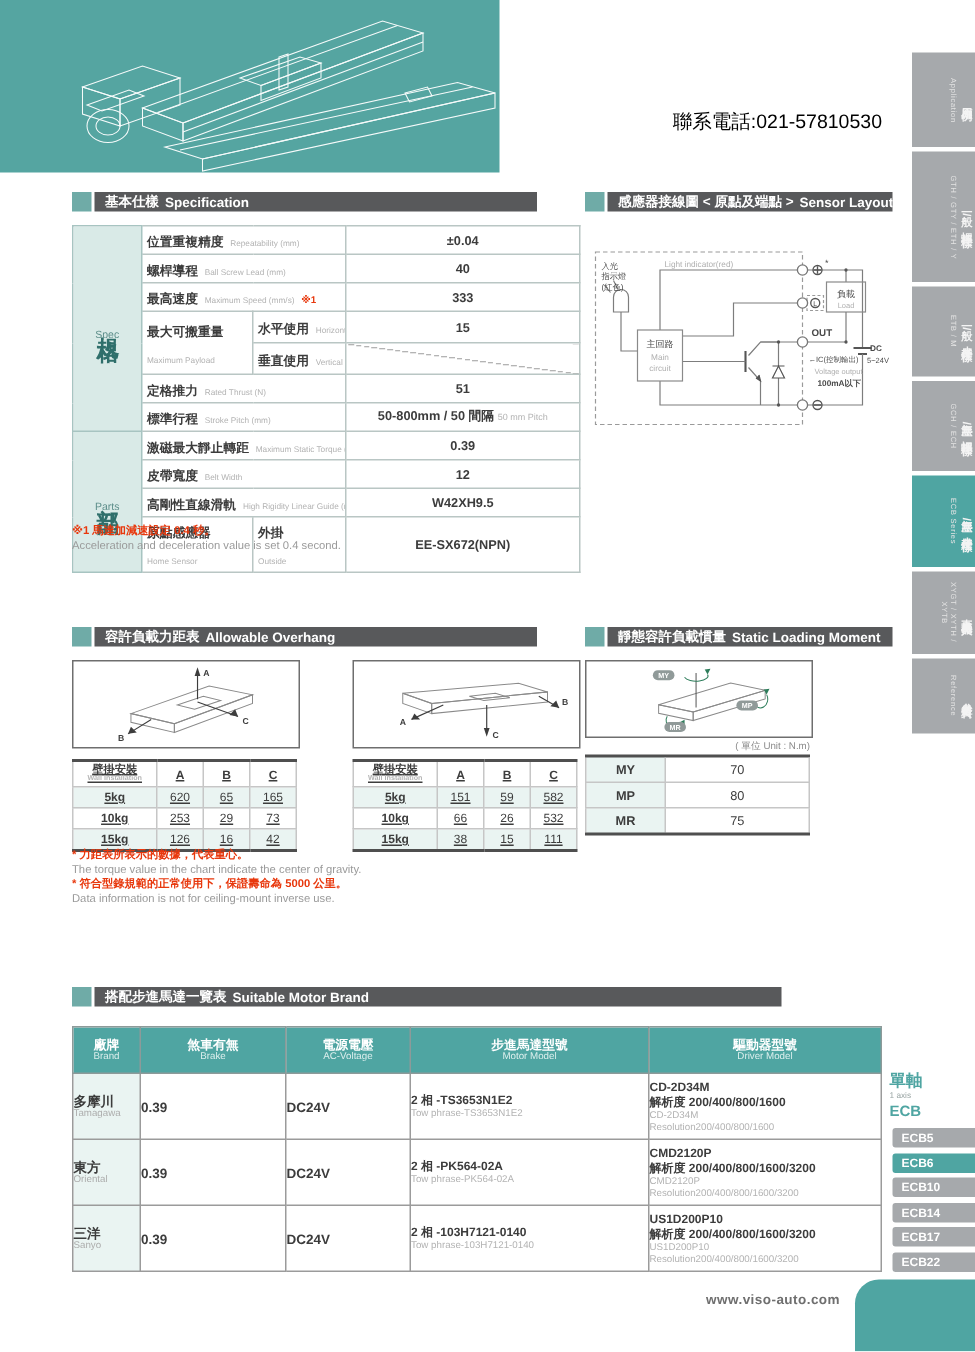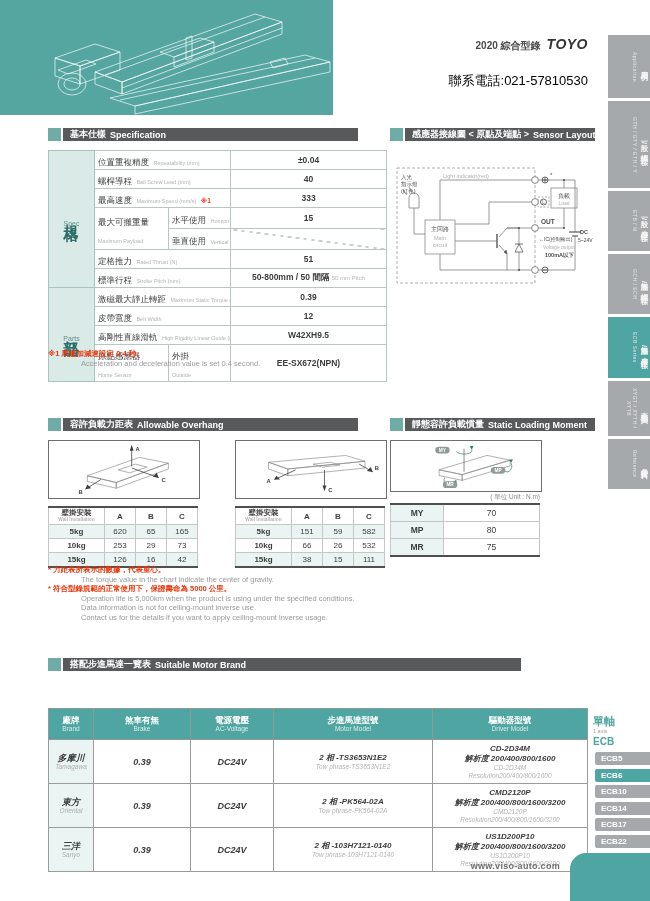--- a/index.html
+++ b/index.html
@@ -27,57 +27,57 @@
                 padding-left:7px;gap:4px;font-size:9px;font-weight:bold;white-space:nowrap;overflow:hidden;}
   
   .spec{position:absolute;left:48px;top:150px;width:338px;border-collapse:collapse;table-layout:fixed;}
   .spec td{border:1px solid #b9c6c4;padding:0 3px;height:16px;overflow:hidden;white-space:nowrap;}
   .spec tr.h20 td{height:20px;}
   .spec tr.h24 td{height:24px;}
   .spec .grp{background:var(--mint,#d9eae7);text-align:center;border-color:#a7c4c1;}
   .grp-zh{writing-mode:vertical-rl;text-orientation:upright;font-size:15px;font-weight:bold;
           color:#2f6f6b;margin:0 auto;letter-spacing:3px;line-height:1;}
   .grp-en{font-size:7px;color:#5e8f8b;margin-top:2px;}
-  .lbl .zh{font-size:8.5px;font-weight:normal;color:#3c3c3c;text-align:right;}
+  .lbl .zh{font-size:8.5px;font-weight:bold;color:#3c3c3c;text-align:right;}
   .lbl .en{font-size:5.5px;color:#b3b3b3;}
   .rednote{font-size:6.5px;color:var(--red,#e8380d);font-weight:bold;}
   .val{text-align:center;font-size:8.5px;font-weight:bold;color:#3c3c3c;}
   .val .vsub{font-size:6px;color:#b3b3b3;font-weight:normal;}
   .slash{background-image:linear-gradient(to top right,transparent 49.4%,#9b9b9b 49.4%,#9b9b9b 50.6%,transparent 50.6%);}
   
   .fnote-red{font-size:7.5px;font-weight:bold;color:var(--red,#e8380d);line-height:9.5px;}
-  .fnote-gray{font-size:7.5px;color:#9a9a9a;line-height:9.5px;padding-left:33px;}
+  .fnote-gray{font-size:7.5px;color:#9a9a9a;line-height:9.5px;}
   .spec-foot{position:absolute;left:48px;top:349px;}
   .notes{position:absolute;left:48px;top:565px;}
   
   .dbox{position:absolute;top:440px;width:150px;height:57px;border:1px solid #6e6e6e;background:#fff;}
   .mbox{position:absolute;left:390px;top:440px;width:150px;height:50px;border:1px solid #6e6e6e;background:#fff;}
   
-  .wtab{position:absolute;top:506px;width:150px;border-collapse:collapse;table-layout:fixed;}
+  .wtab{position:absolute;top:506px;width:150px;border-collapse:collapse;table-layout:fixed;text-decoration:underline;}
   .wtab th,.wtab td{border:1px solid #c6c6c6;height:13px;text-align:center;padding:0;
                     font-size:8px;color:#3d3d3d;font-weight:normal;}
   .wtab .whead th{border-top:2px solid #4f4f4f;height:16px;font-weight:bold;}
   .wtab tr:last-child th,.wtab tr:last-child td{border-bottom:2px solid #4f4f4f;}
   .wtab .wl .wz{font-size:7.5px;font-weight:bold;line-height:8px;}
   .wtab .wl .we{font-size:4.8px;color:#b5b5b5;line-height:6px;}
   .wtab .wk{font-weight:bold;}
   .wtab tr.tint{background:var(--mintlight,#eaf4f2);}
   
   .unit{position:absolute;left:390px;top:493px;width:150px;text-align:right;font-size:6.5px;color:#8a8a8a;}
   .mtab{position:absolute;left:390px;top:503px;width:150px;border-collapse:collapse;table-layout:fixed;}
   .mtab th,.mtab td{border:1px solid #c6c6c6;height:16px;text-align:center;font-size:8.5px;padding:0;}
   .mtab th{background:var(--mintlight,#eaf4f2);font-weight:bold;width:52px;}
   .mtab tr:first-child th,.mtab tr:first-child td{border-top:2px solid #4f4f4f;}
   .mtab tr:last-child th,.mtab tr:last-child td{border-bottom:2px solid #4f4f4f;}
   
-  .motab{position:absolute;left:48px;top:708px;width:539px;border-collapse:collapse;table-layout:fixed;padding-left:44px;}
+  .motab{position:absolute;left:48px;top:684px;width:539px;border-collapse:collapse;table-layout:fixed;padding-left:44px;}
   .motab th{background:var(--teal,#4fa5a2);color:#fff;height:30px;border:1px solid #8d9a99;padding:0;}
   .motab th .hz{font-size:8.5px;font-weight:bold;line-height:10px;}
   .motab th .he{font-size:6.5px;font-weight:normal;color:#dcefed;line-height:8px;}
-  .motab td{border:1px solid #9b9b9b;height:43px;text-align:center;padding:0;font-style:italic;}
+  .motab td{border:1px solid #9b9b9b;height:43px;text-align:left;padding:0;}
   .motab .bcell{background:var(--mintlight,#eaf4f2);}
   .bz{font-size:9px;font-weight:bold;color:#3c3c3c;line-height:10px;}
   .be{font-size:6.5px;color:#adadad;line-height:8px;}
   .num{font-size:9px;font-weight:bold;color:#3c3c3c;}
   .m1{font-size:8px;font-weight:bold;color:#3c3c3c;line-height:10px;}
   .m2{font-size:6.5px;color:#b3b3b3;line-height:8px;}
   
   .ecbgrp{position:absolute;left:593px;top:716px;width:55px;line-height:1;}
   .ecbgrp .g1{font-size:11px;font-weight:bold;color:var(--teal,#4fa5a2);}
   .ecbgrp .g2{font-size:5.5px;color:#9aa5a4;margin:2px 0;}
@@ -120,23 +120,20 @@
         <path d="M55,58 L95,44 L120,52 L80,66 Z"></path>
         <path d="M80,66 L120,52 L120,70 L80,84 Z"></path>
         <path d="M55,58 L80,66 L80,84 L55,76 Z"></path>
         <path d="M58,70 L86,60 L96,64 L68,74 Z"></path>
         <ellipse cx="72" cy="84" rx="14" ry="11"></ellipse>
         <ellipse cx="72" cy="84" rx="8" ry="6"></ellipse>
       </g>
     </svg>
   </div>
 
-  <div class="cat-line">
-    <span>2020 綜合型錄</span><span class="logo">TOYO</span>
-  </div>
   <div class="phone">聯系電話:021-57810530</div>
 
   <div class="side">
     <div class="stab" style="height:63px">
       <div class="szh">應用例</div>
       <div class="sen">Application</div>
     </div>
     <div class="stab" style="height:87px">
       <div class="szh">一般 / 螺桿仕樣</div>
       <div class="sen">GTH / GTY / ETH / Y</div>
@@ -512,23 +509,21 @@
           <th>MR</th>
           <td>75</td>
         </tr>
   </tbody>
     </table>
 
   <div class="notes">
     <div class="fnote-red">* 力距表所表示的數據，代表重心。</div>
     <div class="fnote-gray">The torque value in the chart indicate the center of gravity.</div>
     <div class="fnote-red">* 符合型錄規範的正常使用下，保證壽命為 5000 公里。</div>
-    <div class="fnote-gray">Operation life is 5,000km when the product is using under the specified conditions.</div>
     <div class="fnote-gray">Data information is not for ceiling-mount inverse use.</div>
-    <div class="fnote-gray">Contact us for the details if you want to apply ceiling-mount inverse usage.</div>
   </div>
 
   <div class="sechead" style="left:48px;top:658px;width:473px">
     <div class="sq"></div>
     <div class="bar">
         <span>搭配步進馬達一覽表</span>
         <span>Suitable Motor Brand</span>
       </div>
   </div>
 

